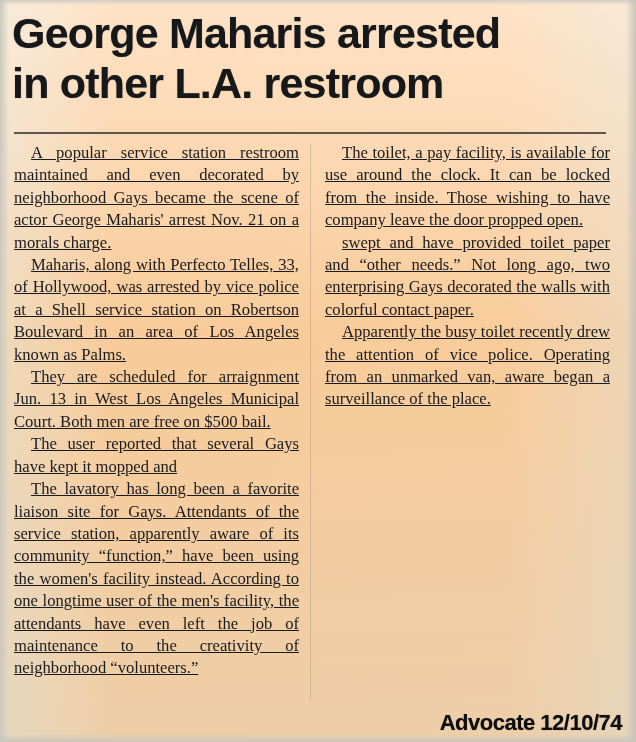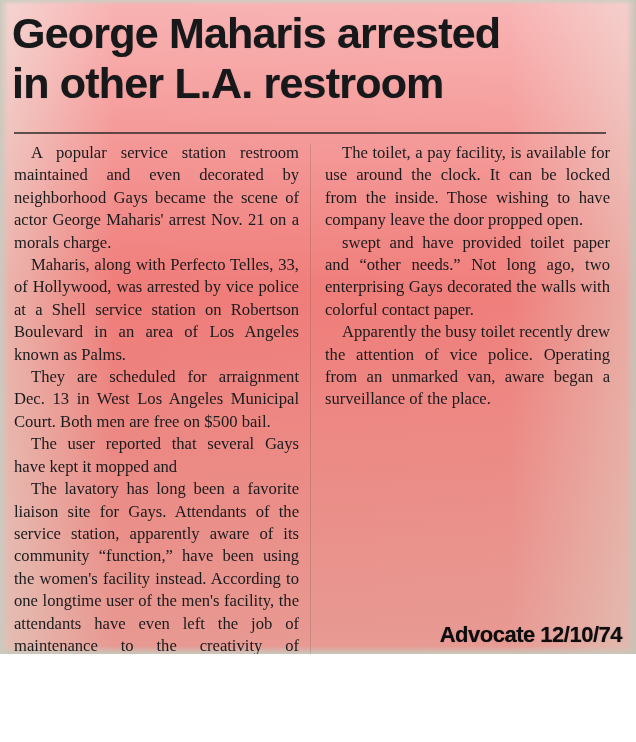--- a/index.html
+++ b/index.html
@@ -3,22 +3,22 @@
 <meta charset="utf-8">
 <style>
   html, body {
     margin: 0;
     padding: 0;
     background: #ffffff;
   }
   #page {
     position: relative;
     width: 636px;
-    height: 654px;
-    background: #ef4444;
+    height: 742px;
+    background: #fdba74;
     overflow: hidden;
     font-family: "Liberation Serif", serif;
     color: #17181a;
   }
   
   #page::before {
     content: "";
     position: absolute;
     left: 0; top: 0; right: 0; bottom: 0;
     background:
@@ -68,20 +68,21 @@
     line-height: 22.4px;
     text-align: justify;
     text-justify: inter-word;
     -webkit-hyphens: auto;
     hyphens: auto;
     color: #1a1b1d;
   }
   .col p {
     margin: 0 0 0 0;
     text-indent: 17px;
+    text-decoration: underline;
   }
   .col p + p {
     margin-top: 0;
   }
   .col em {
     font-style: italic;
   }
   .col-divider {
     position: absolute;
     left: 310px;
@@ -140,21 +141,21 @@
   </div>
 
   <div class="rule"></div>
 
   <div class="col-divider"></div>
 
   <div class="columns">
     <div class="col">
       <p>A popular service station restroom maintained and even decorated by neighborhood Gays became the scene of actor George Maharis' arrest Nov. 21 on a morals charge.</p>
       <p>Maharis, along with Perfecto Telles, 33, of Hollywood, was arrested by vice police at a Shell service station on Robertson Boulevard in an area of Los Angeles known as Palms.</p>
-      <p>They are scheduled for arraignment Dec. 13 in West Los Angeles Municipal Court. Both men are free on $500 bail.</p>
+      <p>They are scheduled for arraignment Jun. 13 in West Los Angeles Municipal Court. Both men are free on $500 bail.</p>
       <p>The user reported that several Gays have kept it mopped and</p>
       <p>The lavatory has long been a favorite liaison site for Gays. Attendants of the service station, apparently aware of its community “function,” have been using the women's facility instead. According to one longtime user of the men's facility, the attendants have even left the job of maintenance to the creativity of neighborhood “volunteers.”</p>
     </div>
     <div class="col">
       <p>The toilet, a pay facility, is available for use around the clock. It can be locked from the inside. Those wishing to have company leave the door propped open.</p>
       <p>swept and have provided toilet paper and “other needs.” Not long ago, two enterprising Gays decorated the walls with colorful contact paper.</p>
       <p>Apparently the busy toilet recently drew the attention of vice police. Operating from an unmarked van, aware began a surveillance of the place.</p>
     </div>
   </div>
 

